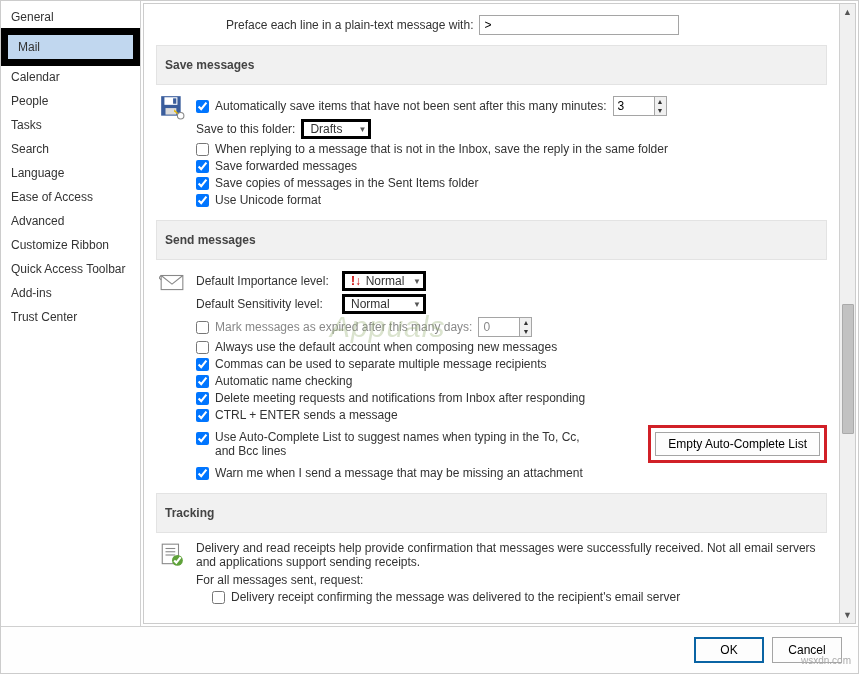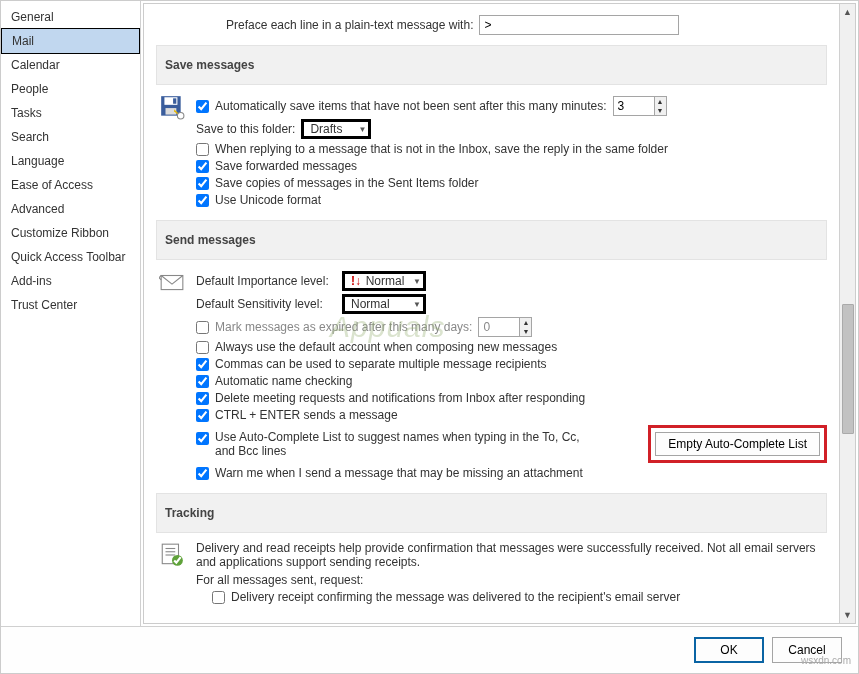--- a/index.html
+++ b/index.html
@@ -22,21 +22,21 @@
       background: #fff;
       padding-top: 4px;
     }
     .sidebar-item {
       padding: 5px 10px;
       cursor: pointer;
       color: #333;
     }
     .sidebar-item.selected {
       background: #c1d7ef;
-      border: 1px solid #000000;
+      border: 7px solid #000000;
       margin: -1px 0;
     }
     .content-wrap {
       flex: 1;
       display: flex;
       overflow: hidden;
       border: 1px solid #ccc;
       margin: 2px;
     }
     .content {

